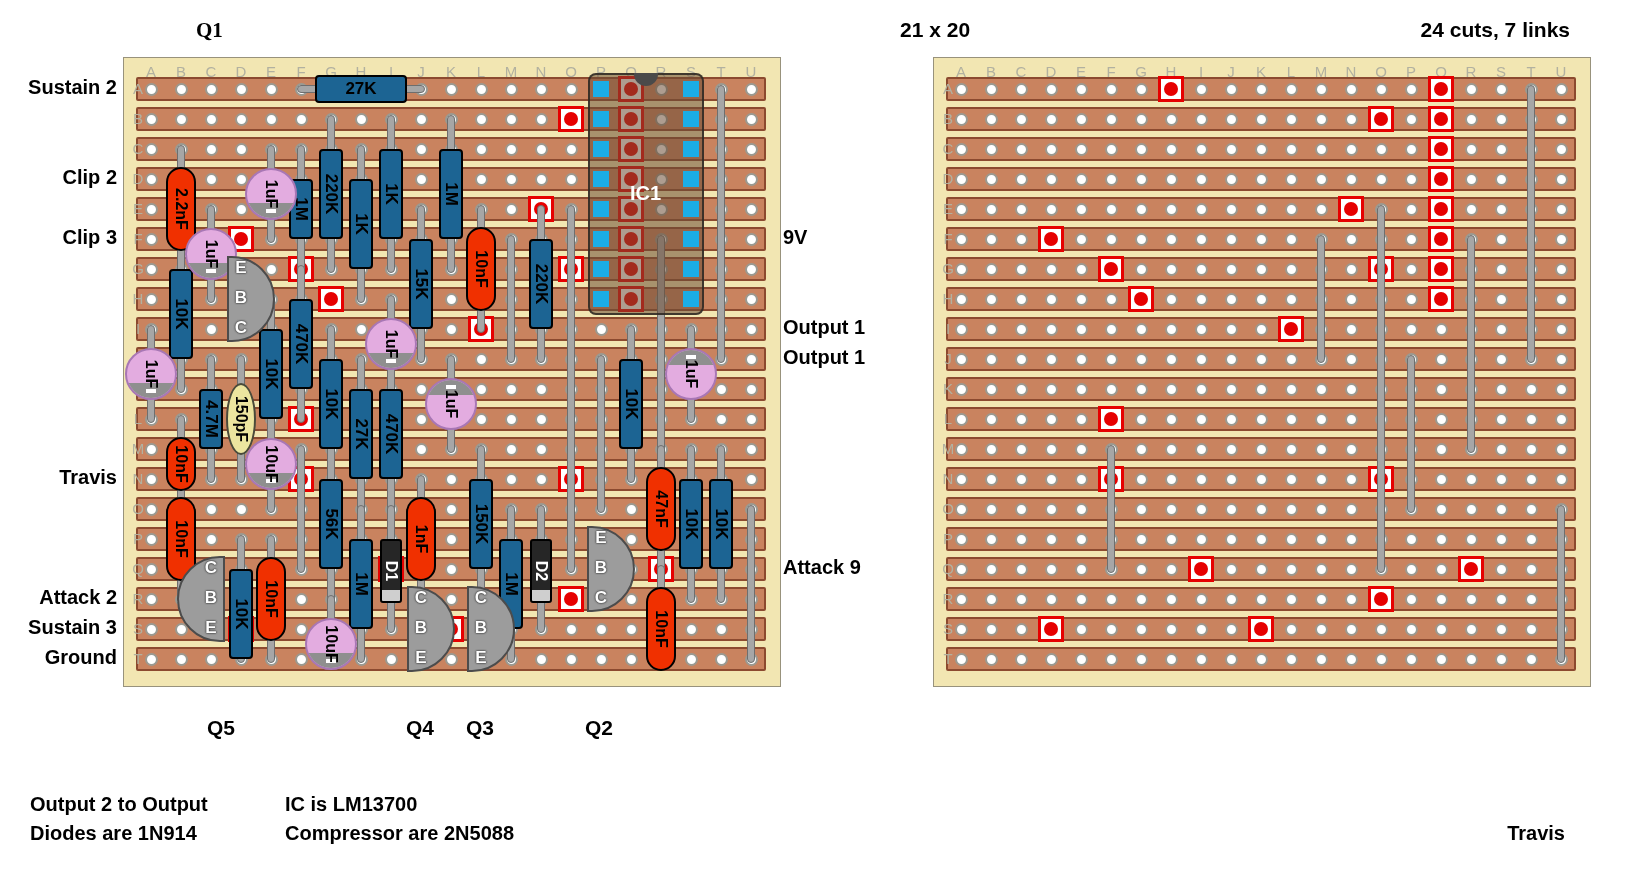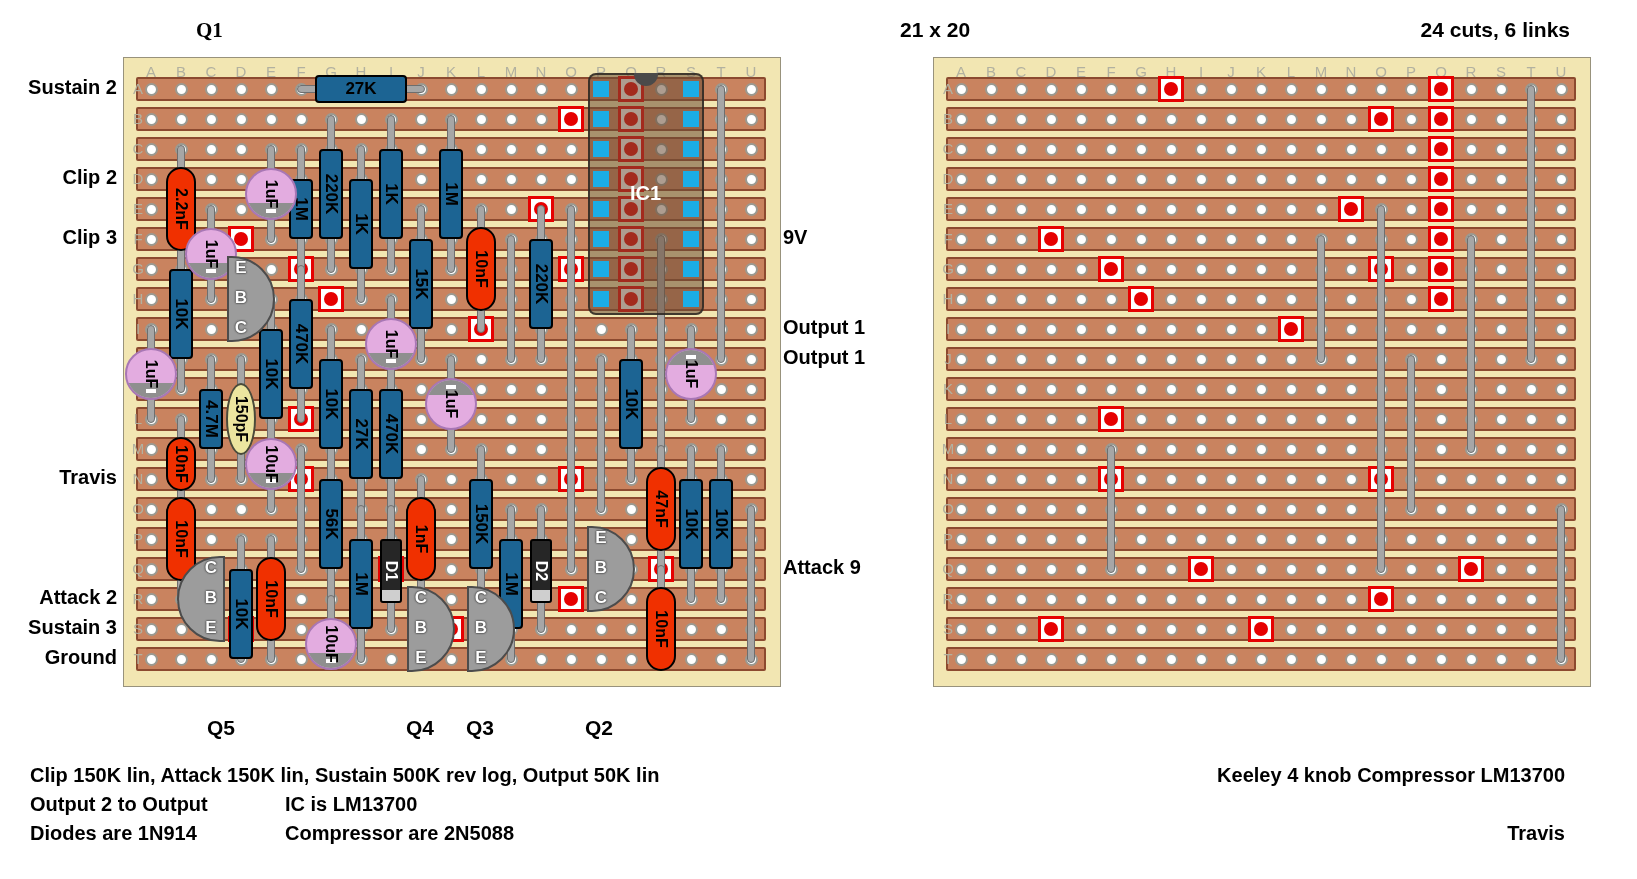--- a/index.html
+++ b/index.html
@@ -42,31 +42,29 @@
   .sidelabel{position:absolute;font-weight:bold;font-size:20px;color:#000;white-space:nowrap;}
   .qlabel{position:absolute;font-weight:bold;font-size:21px;color:#000;white-space:nowrap;}
   .ftr{position:absolute;font-weight:bold;font-size:20px;color:#000;white-space:nowrap;}
 </style>
 </head>
 <body>
 
 <div id="canvas">
   <div class="hdr" style="left:196px;top:18px;font-family:Liberation Serif, serif;">Q1</div>
   <div class="hdr" style="left:900px;top:18px;">21 x 20</div>
-  <div class="hdr" style="right:67px;top:18px;">24 cuts, 6 links</div>
+  <div class="hdr" style="right:67px;top:18px;">24 cuts, 7 links</div>
 
   <div id="board-left"></div>
   <div id="board-right"></div>
 
-  <div class="ftr" style="left:30px;top:764px;">Clip 150K lin, Attack 150K lin, Sustain 500K rev log, Output 50K lin</div>
   <div class="ftr" style="left:30px;top:793px;">Output 2 to Output</div>
   <div class="ftr" style="left:285px;top:793px;">IC is LM13700</div>
   <div class="ftr" style="left:30px;top:822px;">Diodes are 1N914</div>
   <div class="ftr" style="left:285px;top:822px;">Compressor are 2N5088</div>
-  <div class="ftr" style="right:72px;top:764px;text-align:right;">Keeley 4 knob Compressor LM13700</div>
   <div class="ftr" style="right:72px;top:822px;text-align:right;">Travis</div>
 <div class="boardframe" style="left: 933px; top: 57px; width: 656px; height: 628px;"></div>
     <div class="strip" style="left: 946px; top: 77px; width: 630px; height: 24px;"></div>
     <div class="strip" style="left: 946px; top: 107px; width: 630px; height: 24px;"></div>
     <div class="strip" style="left: 946px; top: 137px; width: 630px; height: 24px;"></div>
     <div class="strip" style="left: 946px; top: 167px; width: 630px; height: 24px;"></div>
     <div class="strip" style="left: 946px; top: 197px; width: 630px; height: 24px;"></div>
     <div class="strip" style="left: 946px; top: 227px; width: 630px; height: 24px;"></div>
     <div class="strip" style="left: 946px; top: 257px; width: 630px; height: 24px;"></div>
     <div class="strip" style="left: 946px; top: 287px; width: 630px; height: 24px;"></div>

